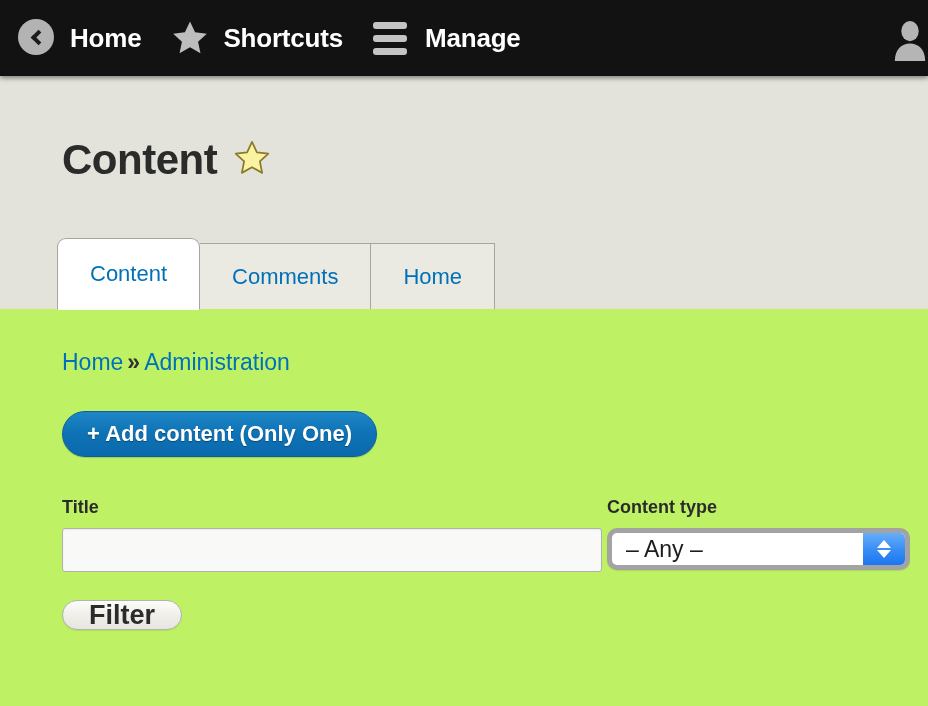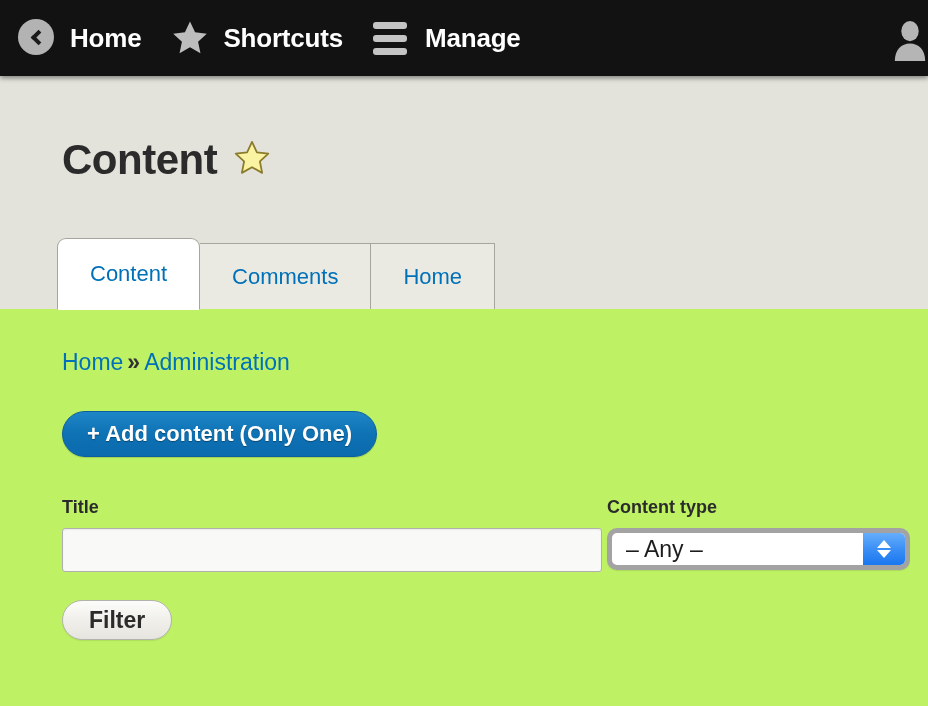--- a/index.html
+++ b/index.html
@@ -246,27 +246,27 @@
     border-right: 7px solid transparent;
   }
   .select-arrow-box i.up { border-bottom: 8px solid #ffffff; }
   .select-arrow-box i.down { border-top: 8px solid #ffffff; }
 
   #filter-submit {
     margin-top: 28px;
     display: inline-flex;
     align-items: center;
     justify-content: center;
-    height: 40px;
+    height: 30px;
     padding: 0 26px;
     border-radius: 23px;
     border: 1px solid #b3b3ad;
     background: linear-gradient(to bottom, #fcfcfa 0%, #efeee9 55%, #e6e5e0 100%);
     color: #2b2b2b;
-    font-size: 23px;
+    font-size: 27px;
     font-weight: bold;
     cursor: pointer;
     font-family: "Liberation Sans", sans-serif;
     box-shadow: 0 1px 1px rgba(0,0,0,0.08);
   }
 </style>
 </head>
 <body>
 
 <div id="admin-toolbar">

